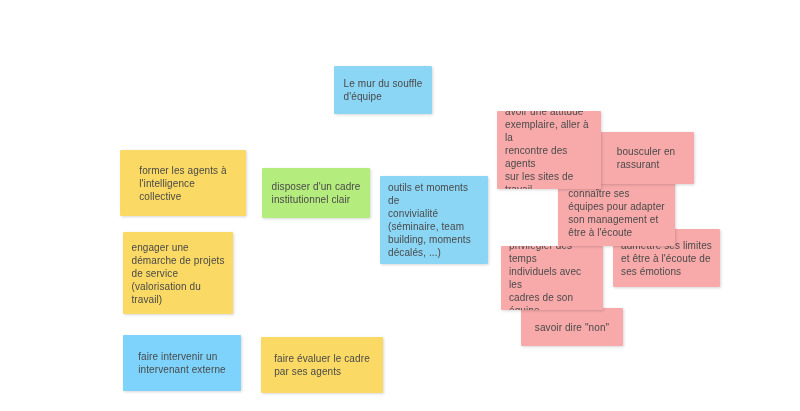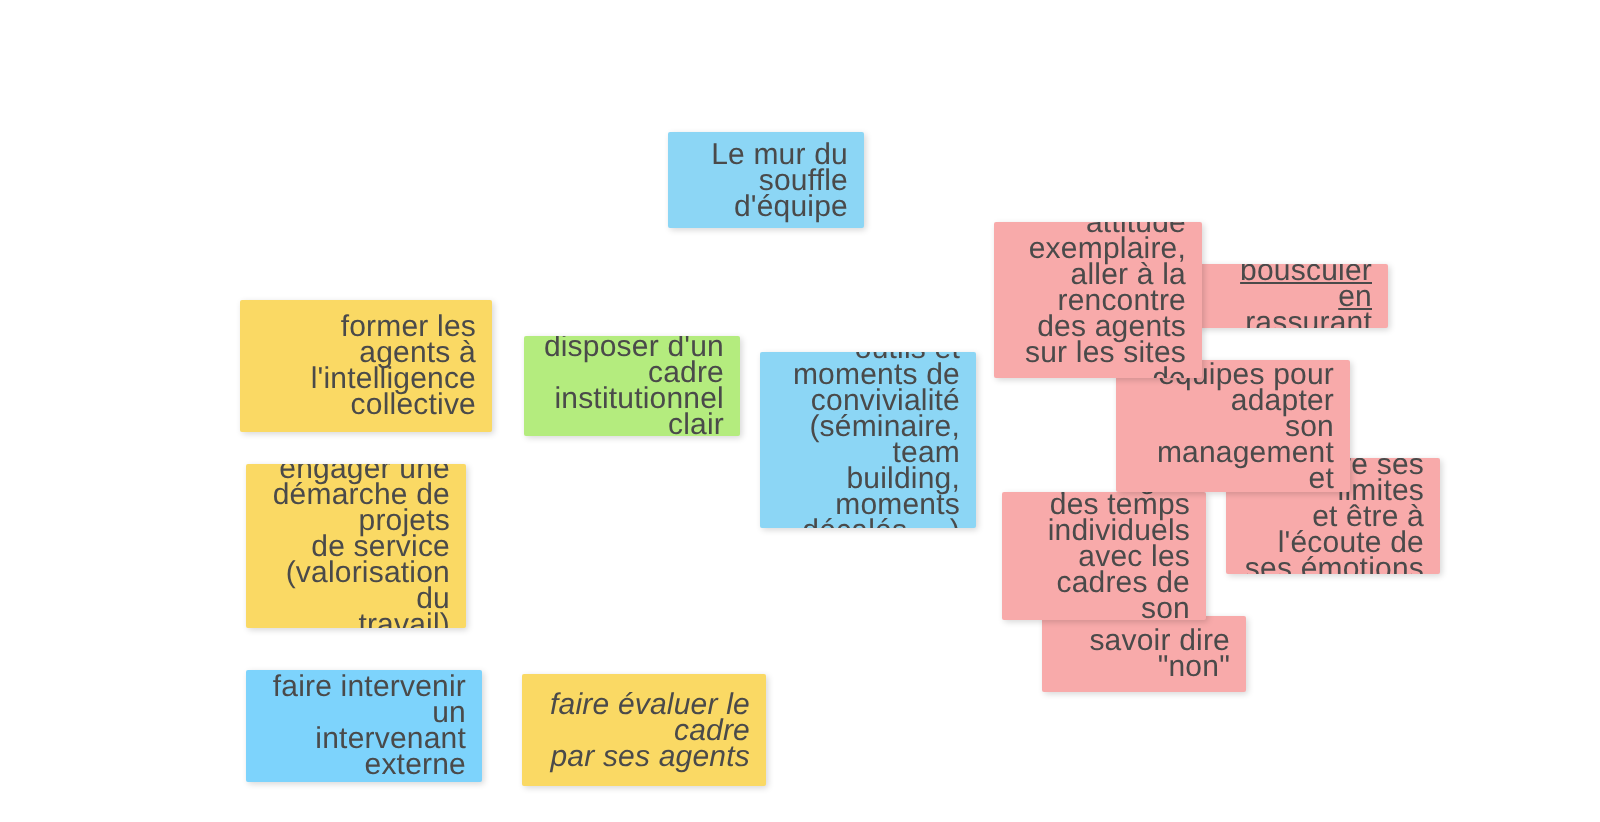--- a/index.html
+++ b/index.html
@@ -19,24 +19,24 @@
     width: 800px;
     height: 411px;
     background: #ffffff;
   }
   .note {
     position: absolute;
     box-sizing: border-box;
     display: flex;
     align-items: center;
     justify-content: center;
-    text-align: right;
+    text-align: left;
     padding: 6px 8px;
     color: #4a4a4a;
-    font-size: 15px;
+    font-size: 10px;
     line-height: 13px;
     letter-spacing: 0.1px;
     box-shadow: 1px 1px 3px rgba(0,0,0,0.16);
     border-radius: 1px;
     white-space: pre-line;
     overflow: hidden;
   }
 </style>
 </head>
 <body>
@@ -49,33 +49,33 @@
 collective</div>
     <div class="note" style="left: 123px; top: 232px; width: 110px; height: 82px; background: rgb(250, 217, 100); z-index: 4;">engager une
 démarche de projets
 de service
 (valorisation du
 travail)</div>
     <div class="note" style="left: 123px; top: 335px; width: 118px; height: 56px; background: #7dd3fc; z-index: 4;">faire intervenir un
 intervenant externe</div>
     <div class="note" style="left: 262px; top: 168px; width: 108px; height: 50px; background: rgb(180, 236, 126); z-index: 4;">disposer d'un cadre
 institutionnel clair</div>
-    <div class="note" style="left: 261px; top: 337px; width: 122px; height: 56px; background: rgb(250, 217, 100); z-index: 4; font-style: italic;">faire évaluer le cadre
+    <div class="note" style="left: 261px; top: 337px; width: 122px; height: 56px; background: rgb(250, 217, 100); z-index: 4;">faire évaluer le cadre
 par ses agents</div>
     <div class="note" style="left: 380px; top: 176px; width: 108px; height: 88px; background: rgb(140, 214, 245); z-index: 4;">outils et moments de
 convivialité
 (séminaire, team
 building, moments
 décalés, ...)</div>
     <div class="note" style="left: 497px; top: 111px; width: 104px; height: 78px; background: rgb(248, 170, 170); z-index: 6;">avoir une attitude
 exemplaire, aller à la
 rencontre des agents
 sur les sites de
 travail</div>
-    <div class="note" style="left: 598px; top: 132px; width: 96px; height: 32px; background: rgb(248, 170, 170); z-index: 5; text-decoration: underline;">bousculer en
+    <div class="note" style="left: 598px; top: 132px; width: 96px; height: 52px; background: rgb(248, 170, 170); z-index: 5;">bousculer en
 rassurant</div>
     <div class="note" style="left: 558px; top: 180px; width: 117px; height: 66px; background: rgb(248, 170, 170); z-index: 4;">connaître ses
 équipes pour adapter
 son management et
 être à l'écoute</div>
     <div class="note" style="left: 613px; top: 229px; width: 107px; height: 58px; background: rgb(248, 170, 170); z-index: 3;">admettre ses limites
 et être à l'écoute de
 ses émotions</div>
     <div class="note" style="left: 501px; top: 246px; width: 102px; height: 64px; background: rgb(248, 170, 170); z-index: 3;">privilégier des temps
 individuels avec les

